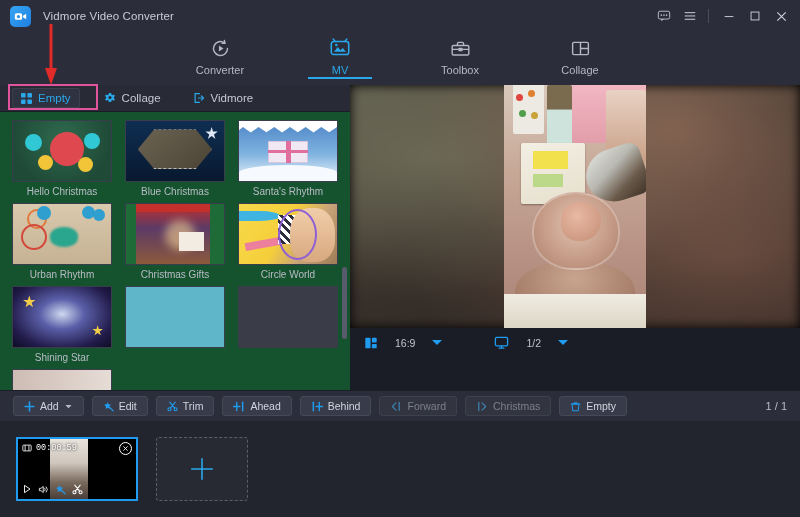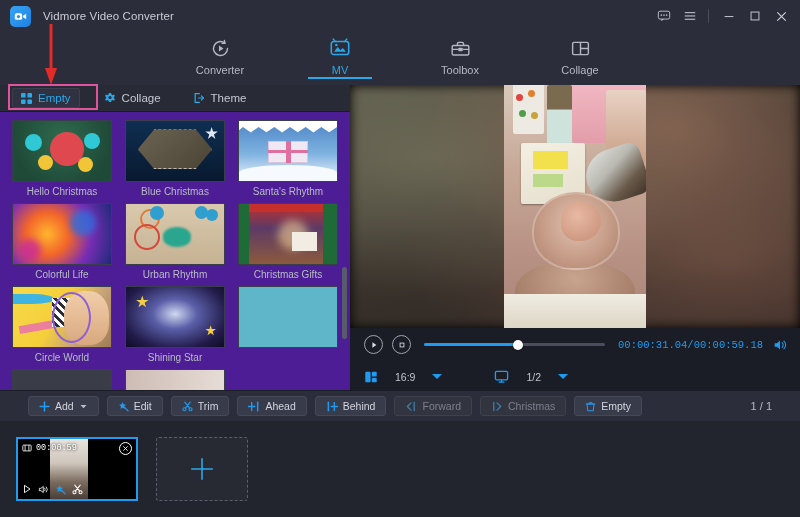--- a/index.html
+++ b/index.html
@@ -90,21 +90,21 @@
     color: #c5c8d2; font-size: 11.5px;
     padding: 3px 8px; border-radius: 2px;
   }
   .subtab .sicon { display:flex; align-items:center; }
   .subtab.active {
     color: #29a8ea; background: #2f3240;
     border: 1px solid #3b3f50;
   }
   .themegrid-wrap {
     flex: 1 1 auto; position: relative; min-height: 0;
-    overflow: hidden; background: #4c1d95;
+    overflow: hidden; background: #14532d;
   }
   .themegrid {
     padding: 8px 12px 0 12px;
     display: grid; grid-template-columns: repeat(3, 1fr);
     gap: 6px 13px;
   }
   .theme-cell { display: flex; flex-direction: column; align-items: center; }
   .theme-thumb {
     width: 100%; height: 62px; border-radius: 1px;
     position: relative; overflow: hidden;
@@ -227,21 +227,21 @@
   .export-btn {
     background: #1f9cf0; color: #fff; font-size: 11.5px;
     padding: 5px 13px; border-radius: 3px; border: none;
     white-space: nowrap; font-family: "Liberation Sans", sans-serif;
   }
 
   
   .actionbar {
     height: 31px; flex: 0 0 31px;
     background: #2b2d3a; display: flex; align-items: center;
-    padding: 0 28px; gap: 8px;
+    padding: 0 13px; gap: 8px;
     border-top: 1px solid #1b1d26;
   }
   .abtn {
     display: flex; align-items: center; gap: 5px;
     background: #383b4a; border: 1px solid #454857;
     border-radius: 3px; padding: 3px 10px;
     color: #d2d5de; font-size: 10.5px; white-space: nowrap;
   }
   .abtn.disabled { color: #7d808d; background: #32343f; border-color: #3d404d; }
   .abtn .ai { display:flex; align-items:center; }
@@ -413,21 +413,21 @@
           <span>Collage</span>
         </div>
         <div class="subtab">
           <span class="sicon">
             <svg width="12" height="12" viewBox="0 0 14 14">
               <path d="M7.5 2 H2.5 V12 H7.5" fill="none" stroke="#29a8ea" stroke-width="1.4" stroke-linecap="round"></path>
               <path d="M6.5 7 H12" stroke="#29a8ea" stroke-width="1.4" stroke-linecap="round"></path>
               <path d="M9.8 4.6 L12.2 7 L9.8 9.4" fill="none" stroke="#29a8ea" stroke-width="1.4" stroke-linecap="round" stroke-linejoin="round"></path>
             </svg>
           </span>
-          <span>Theme</span>
+          <span>Vidmore</span>
         </div>
       </div>
 
       <div class="themegrid-wrap">
         <div class="themegrid">
 
           <div class="theme-cell">
             <div class="theme-thumb t-hello">
               <div class="thumb-blob" style="left:38%;top:18%;width:34px;height:34px;background:#e0484f;"></div>
               <div class="thumb-blob" style="left:12%;top:22%;width:17px;height:17px;background:#31c8d6;"></div>
@@ -450,27 +450,20 @@
             <div class="theme-thumb t-santa">
               <div style="position:absolute;left:0;top:0;width:100%;height:22%;background:#fff;clip-path:polygon(0 0,100% 0,100% 45%,92% 85%,84% 45%,76% 88%,68% 45%,60% 85%,52% 45%,44% 88%,36% 45%,28% 85%,20% 45%,12% 88%,4% 45%,0 70%);"></div>
               <div style="position:absolute;left:30%;top:34%;width:40%;height:36%;background:#f0e8f2;border:1px solid #d9c5dd;"></div>
               <div style="position:absolute;left:48%;top:34%;width:5%;height:36%;background:#e06fa0;"></div>
               <div style="position:absolute;left:30%;top:49%;width:40%;height:5%;background:#e06fa0;"></div>
               <div style="position:absolute;left:0;bottom:0;width:100%;height:26%;background:#f6fafe;border-radius:50% 50% 0 0;"></div>
             </div>
             <div class="theme-name">Santa's Rhythm</div>
           </div>
 
-          <div class="theme-cell">
-            <div class="theme-thumb t-color">
-              <div class="thumb-blob" style="left:58%;top:10%;width:26px;height:26px;background:rgba(46,110,220,.8);filter:blur(3px);"></div>
-              <div class="thumb-blob" style="left:6%;top:58%;width:22px;height:22px;background:rgba(200,40,160,.75);filter:blur(3px);"></div>
-            </div>
-            <div class="theme-name">Colorful Life</div>
-          </div>
 
           <div class="theme-cell">
             <div class="theme-thumb t-urban">
               <div class="thumb-blob" style="left:38%;top:38%;width:28px;height:20px;background:#2aa58e;filter:blur(1px);border-radius:45%;"></div>
               <div style="position:absolute;left:14%;top:8%;width:20px;height:20px;border:2px solid #e07a3c;border-radius:50%;"></div>
               <div style="position:absolute;left:24%;top:4%;width:14px;height:14px;border-radius:50%;background:#2f9fd0;"></div>
               <div style="position:absolute;right:16%;top:4%;width:13px;height:13px;border-radius:50%;background:#2f9fd0;"></div>
               <div style="position:absolute;right:6%;top:8%;width:12px;height:12px;border-radius:50%;background:#2f9fd0;"></div>
               <div style="position:absolute;left:8%;top:34%;width:26px;height:26px;border:2px solid #d4483c;border-radius:50%;"></div>
             </div>
@@ -543,44 +536,20 @@
           </div>
           <div class="pv-layer pv-mat"></div>
           <div class="pv-layer pv-bowl"></div>
           <div class="pv-layer pv-chunk"></div>
           <div class="pv-layer pv-pourjar"></div>
           <div class="pv-layer pv-cloth"></div>
         </div>
       </div>
 
       <div class="ctrlbar">
-        <div class="ctrl-row1">
-          <div class="circbtn">
-            <svg width="8" height="8" viewBox="0 0 10 10">
-                <path d="M3 1.6 L8 5 L3 8.4 Z" fill="#d5d8e0"></path>
-              </svg>
-          </div>
-          <div class="circbtn">
-            <svg width="8" height="8" viewBox="0 0 10 10">
-                <rect x="2.6" y="2.6" width="4.8" height="4.8" fill="none" stroke="#d5d8e0" stroke-width="1.1"></rect>
-              </svg>
-          </div>
-          <div class="seek">
-            <div class="seek-fill"></div>
-            <div class="seek-knob"></div>
-          </div>
-          <div class="timecode">00:00:31.04/00:00:59.18</div>
-          <div style="display:flex;align-items:center;">
-            <svg width="16" height="16" viewBox="0 0 18 18">
-              <path d="M3 7 H5.6 L9 4 V14 L5.6 11 H3 Z" fill="#1f9cf0"></path>
-              <path d="M11.4 6.4 A3.6 3.6 0 0 1 11.4 11.6" fill="none" stroke="#1f9cf0" stroke-width="1.2" stroke-linecap="round"></path>
-              <path d="M13.4 4.6 A6 6 0 0 1 13.4 13.4" fill="none" stroke="#1f9cf0" stroke-width="1.2" stroke-linecap="round"></path>
-            </svg>
-          </div>
-        </div>
 
         <div class="ctrl-row2">
           <div style="display:flex;align-items:center;">
             <svg width="14" height="14" viewBox="0 0 16 16">
               <rect x="1.5" y="2" width="6" height="12" rx="1" fill="#1f9cf0"></rect>
               <rect x="9" y="2" width="5.5" height="5.5" rx="1" fill="#1f9cf0"></rect>
               <rect x="9" y="9" width="5.5" height="5" rx="1" fill="#1f9cf0"></rect>
             </svg>
           </div>
           <span class="ctrl-label">16:9</span>

